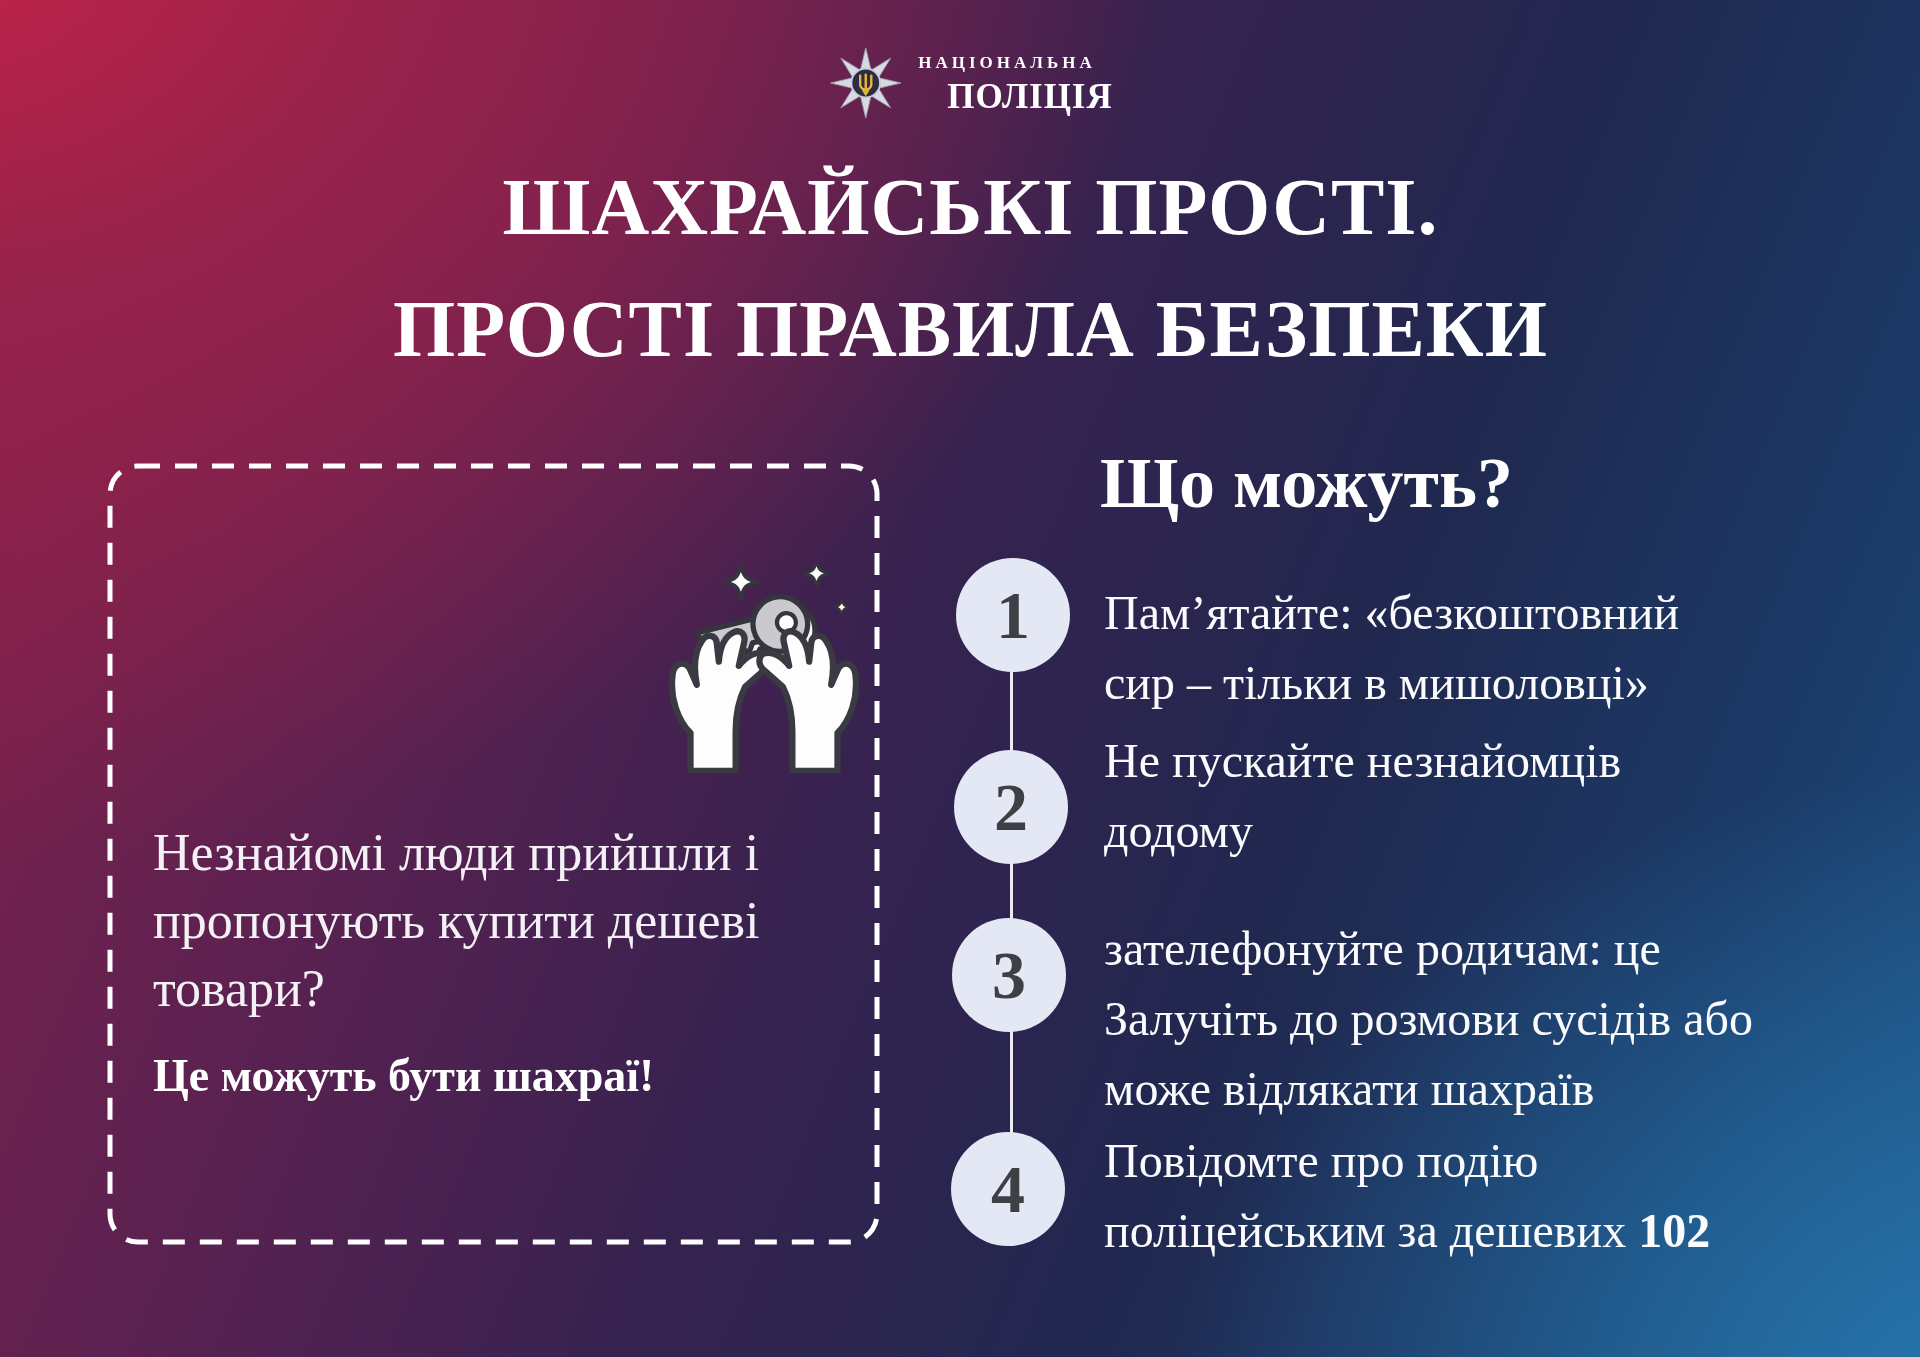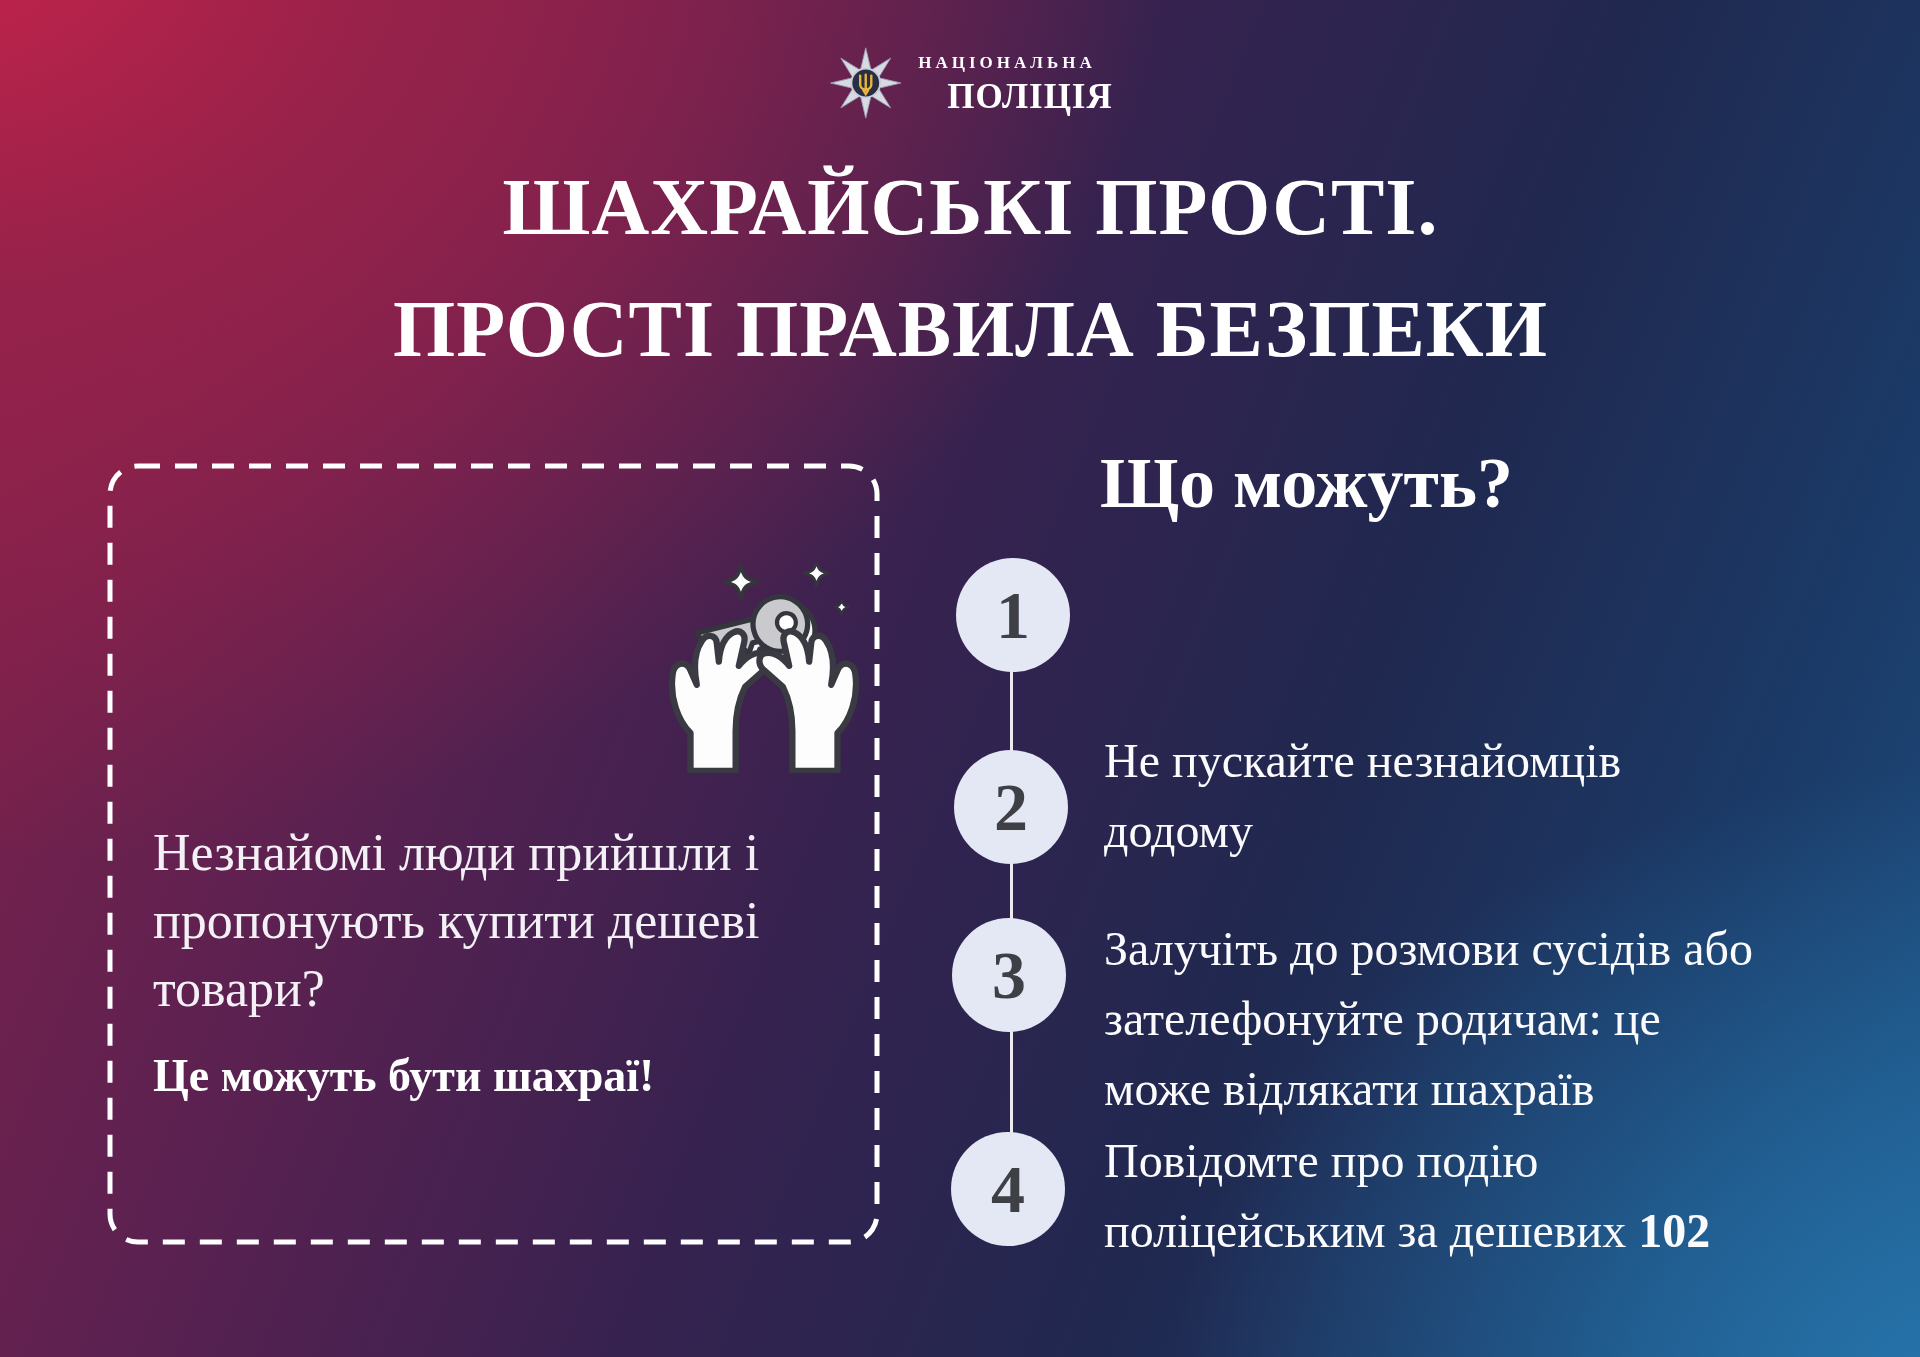--- a/index.html
+++ b/index.html
@@ -113,35 +113,39 @@
     <div class="card-warning">Це можуть бути шахраї!</div>
   </div>
 
   <div class="wtd-heading">Що можуть?</div>
 
   <div class="steps-line"></div>
 
   <div class="step-circle c1">
     <span>1</span>
   </div>
+  <div class="step-text t1">
+    <div>Пам’ятайте: «безкоштовний</div>
+    <div>сир – тільки в мишоловці»</div>
+  </div>
 
   <div class="step-circle c2">
     <span>2</span>
   </div>
   <div class="step-text t2">
     <div>Не пускайте незнайомців</div>
     <div>додому</div>
   </div>
 
   <div class="step-circle c3">
     <span>3</span>
   </div>
   <div class="step-text t3">
+    <div>зателефонуйте родичам: це</div>
     <div>Залучіть до розмови сусідів або</div>
-    <div>зателефонуйте родичам: це</div>
     <div>може відлякати шахраїв</div>
   </div>
 
   <div class="step-circle c4">
     <span>4</span>
   </div>
   <div class="step-text t4">
     <div>Повідомте про подію</div>
     <div>
       <span>поліцейським за дешевих </span><span class="bold">102</span>

